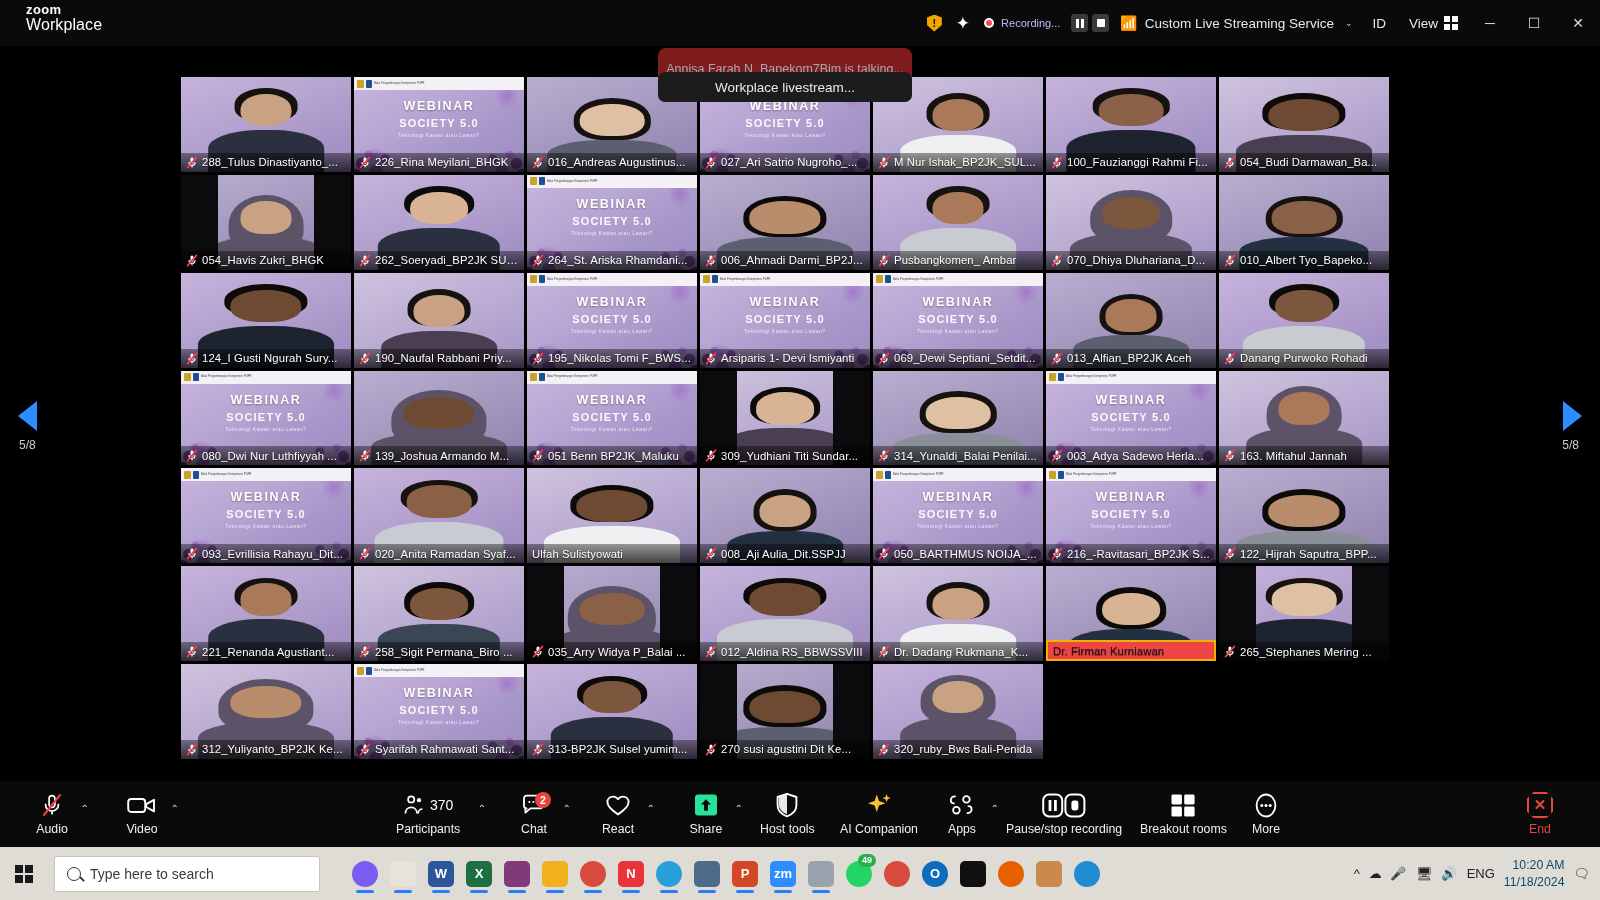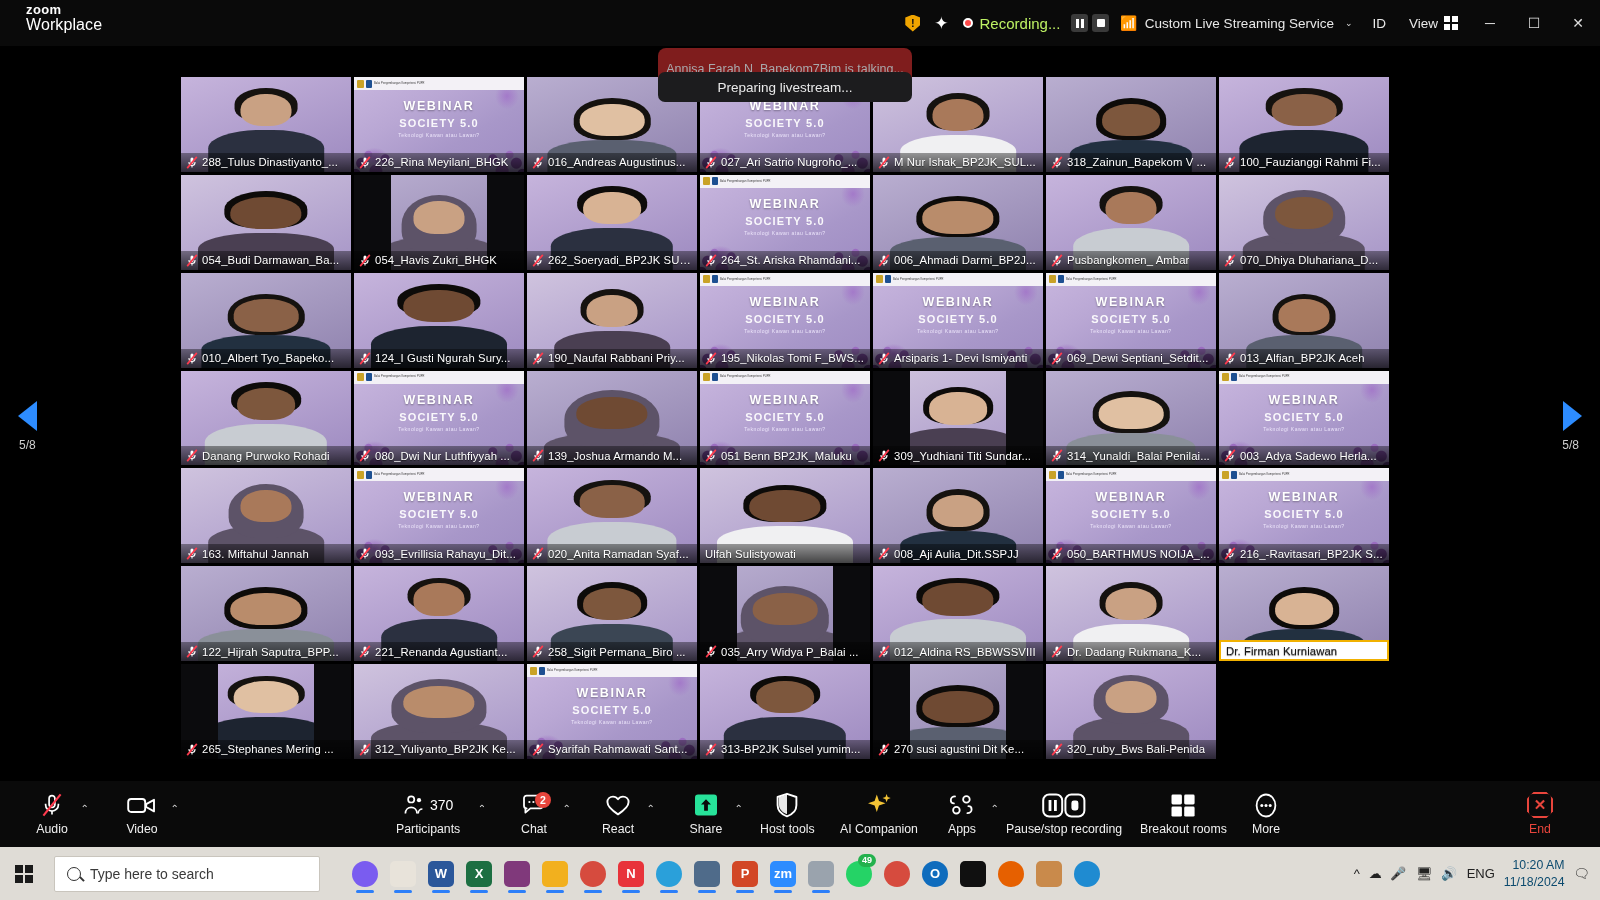--- a/index.html
+++ b/index.html
@@ -24,21 +24,21 @@
   .tb-item { display:flex; align-items:center; height:46px; padding:0 7px; color:#e8e8e8; font-size:13.5px; }
   .shield {
     width:15px; height:17px; background:#f0a500;
     clip-path: polygon(50% 0%, 100% 18%, 100% 62%, 50% 100%, 0% 62%, 0% 18%);
     position:relative;
   }
   .shield:after{ content:"!"; position:absolute; left:0; right:0; top:0px; text-align:center;
     color:#111; font-size:11px; font-weight:700; line-height:17px;}
   .sparkle { color:#fff; font-size:17px; line-height:1; }
   .rec-dot { width:10px; height:10px; border-radius:50%; background:#ff4a4a; border:2px solid #fff;}
-  .rec-label { color:#bef264; font-size:15px; }
+  .rec-label { color:#c4b5fd; font-size:11px; }
   .btn-sq {
     width:17px; height:18px; background:#3a3a3a; border-radius:3px;
     display:flex; align-items:center; justify-content:center;
   }
   .pause-bars { display:flex; gap:2.5px; }
   .pause-bars i { display:block; width:3px; height:9px; background:#fff; }
   .stop-sq { width:8px; height:8px; background:#fff; border-radius:1px; }
   .stream-icon { color:#3ec66a; font-size:14px; }
   .chev { font-size:9px; color:#ddd; margin-left:4px; }
   .grid4 { display:grid; grid-template-columns:6px 6px; grid-template-rows:6px 6px; gap:2px; margin-left:6px;}
@@ -131,21 +131,21 @@
   }
   .letterbox-l { left:0; } .letterbox-r { right:0; }
 
   
   .namebar {
     position:absolute; left:0; right:0; bottom:0; height:19px;
     background:linear-gradient(to top, rgba(0,0,0,.72), rgba(0,0,0,.38));
     display:flex; align-items:center; gap:4px; padding:0 5px; z-index:6;
   }
   .namebar.highlight {
-    background:#ffffff; border:2px solid #f1b100;
+    background:#ef4444; border:2px solid #f1b100;
     height:21px;
     margin-top:12px;
   }
   .namebar.highlight .nm { color:#151515; }
   .mute-ic { width:12px; height:13px; flex:0 0 auto; position:relative; }
   .mute-ic svg { display:block; }
   .nm {
     color:#fff; font-size:11.3px; white-space:nowrap; overflow:hidden;
     text-overflow:ellipsis; letter-spacing:.1px;
     text-shadow:0 1px 1px rgba(0,0,0,.6);
@@ -400,41 +400,20 @@
                 <line x1="6" y1="9.4" x2="6" y2="11.4" stroke="#fff" stroke-width="1.1"></line>
                 <line x1="1.2" y1="12.1" x2="10.8" y2="0.9" stroke="#ff3b4e" stroke-width="1.7"></line>
               </svg>
             </span>
             <span class="nm">M Nur Ishak_BP2JK_SUL...</span>
           </div>
         </div>
         <div class="tile">
           <div class="vid">
             <div class="person">
-              <div class="bg" style="background:linear-gradient(160deg,#b9aed0,#8f82ae)"></div>
-              <div class="body" style="width:72%;height:34%;bottom:0;background:#223040"></div>
-              <div class="hair" style="width:41%;height:44%;top:22%;background:#0d0b09"></div>
-              <div class="head" style="width:34%;height:34%;top:28%;background:#7d573d"></div>
-            </div>
-          </div>
-          <div class="namebar">
-            <span class="mute-ic">
-              <svg width="12" height="13" viewBox="0 0 12 13">
-                <path d="M6 1.6a1.5 1.5 0 0 1 1.5 1.5v3.3A1.5 1.5 0 0 1 6 7.9a1.5 1.5 0 0 1-1.5-1.5V3.1A1.5 1.5 0 0 1 6 1.6z" fill="#fff"></path>
-                <path d="M3 6.1v.4a3 3 0 0 0 6 0v-.4" stroke="#fff" stroke-width="1.1" fill="none"></path>
-                <line x1="6" y1="9.4" x2="6" y2="11.4" stroke="#fff" stroke-width="1.1"></line>
-                <line x1="1.2" y1="12.1" x2="10.8" y2="0.9" stroke="#ff3b4e" stroke-width="1.7"></line>
-              </svg>
-            </span>
-            <span class="nm">318_Zainun_Bapekom V ...</span>
-          </div>
-        </div>
-        <div class="tile">
-          <div class="vid">
-            <div class="person">
               <div class="bg" style="background:linear-gradient(160deg,#c6b4dc,#9d8ac0)"></div>
               <div class="body" style="width:76%;height:44%;bottom:0;background:#1d2430"></div>
               <div class="hair" style="width:45%;height:34%;top:12%;background:#15120f"></div>
               <div class="head" style="width:38%;height:34%;top:18%;background:#8a6147"></div>
             </div>
           </div>
           <div class="namebar">
             <span class="mute-ic">
               <svg width="12" height="13" viewBox="0 0 12 13">
                 <path d="M6 1.6a1.5 1.5 0 0 1 1.5 1.5v3.3A1.5 1.5 0 0 1 6 7.9a1.5 1.5 0 0 1-1.5-1.5V3.1A1.5 1.5 0 0 1 6 1.6z" fill="#fff"></path>
@@ -1367,21 +1346,21 @@
             <span class="nm">320_ruby_Bws Bali-Penida</span>
           </div>
         </div>
       </div>
   </div>
 
   <div class="talkbar">
     <span>Annisa Farah N_Bapekom7Bjm is talking...</span>
   </div>
   <div class="livestream-toast">
-    <span>Preparing livestream...</span>
+    <span>Workplace livestream...</span>
   </div>
 
   <div class="controlbar" id="controlbar">
       <div class="ctl" style="position: absolute; left: 26px;">
         <div class="ico">
           <svg width="26" height="26" viewBox="0 0 26 26">
             <path d="M13 3.6a2.9 2.9 0 0 1 2.9 2.9v6a2.9 2.9 0 1 1-5.8 0v-6A2.9 2.9 0 0 1 13 3.6z" fill="none" stroke="#fff" stroke-width="1.7"></path>
             <path d="M6.6 11.8v.9a6.4 6.4 0 0 0 12.8 0v-.9" fill="none" stroke="#fff" stroke-width="1.7"></path>
             <line x1="13" y1="19.2" x2="13" y2="22.6" stroke="#fff" stroke-width="1.7"></line>
             <line x1="4.4" y1="23.6" x2="21.6" y2="2.4" stroke="#ff3b4e" stroke-width="2.2"></line>

